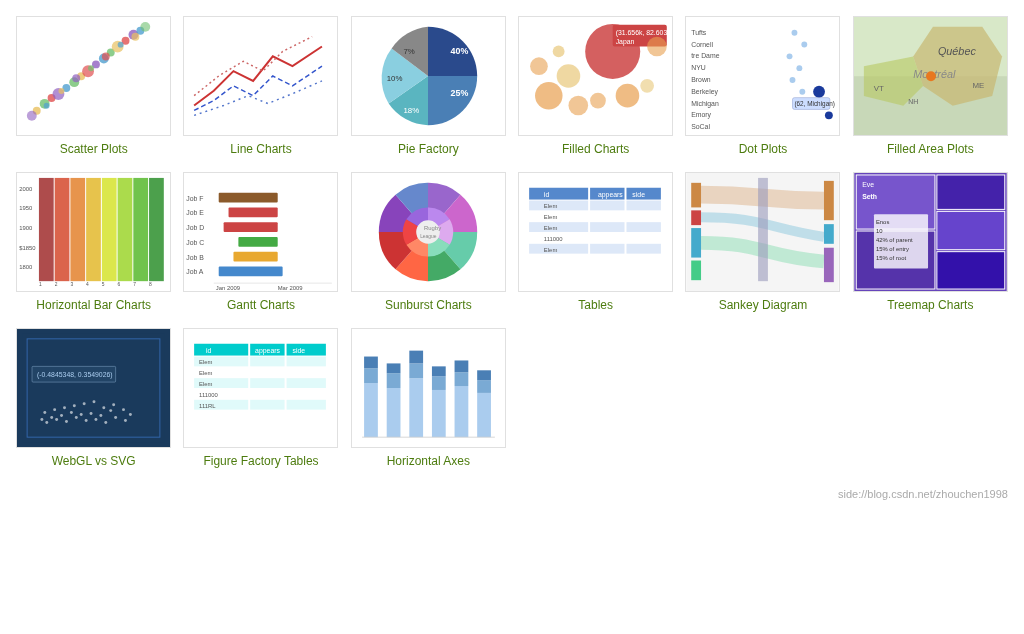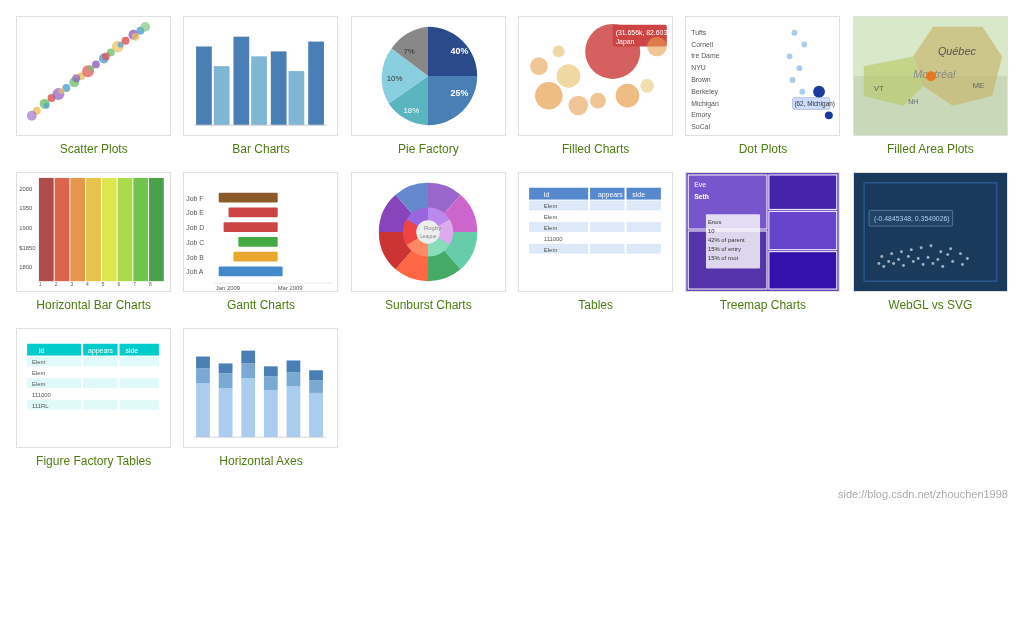--- a/index.html
+++ b/index.html
@@ -121,38 +121,37 @@
         <circle cx="90" cy="40" r="4" fill="#e05050" opacity="0.7"></circle>
         <circle cx="105" cy="28" r="3" fill="#50a0d0" opacity="0.7"></circle>
         <circle cx="120" cy="20" r="4" fill="#e8c060" opacity="0.7"></circle>
         <circle cx="15" cy="100" r="5" fill="#9060c0" opacity="0.6"></circle>
         <circle cx="130" cy="10" r="5" fill="#70c070" opacity="0.6"></circle>
       </svg>
     </div>
     <div class="chart-label">Scatter Plots</div>
   </div>
 
-
-  <div class="chart-item">
-    <div class="chart-thumb">
-      <svg class="bar-svg" viewBox="0 0 155 120" xmlns="http://www.w3.org/2000/svg">
-        <rect width="155" height="120" fill="white"></rect>
-
-        <rect x="12" y="30" width="16" height="80" fill="#4a7fb5"></rect>
-        <rect x="30" y="50" width="16" height="60" fill="#7eb6d4"></rect>
-        <rect x="50" y="20" width="16" height="90" fill="#4a7fb5"></rect>
-        <rect x="68" y="40" width="16" height="70" fill="#7eb6d4"></rect>
-        <rect x="88" y="35" width="16" height="75" fill="#4a7fb5"></rect>
-        <rect x="106" y="55" width="16" height="55" fill="#7eb6d4"></rect>
-        <rect x="126" y="25" width="16" height="85" fill="#4a7fb5"></rect>
-        <line x1="10" y1="110" x2="145" y2="110" stroke="#ccc" stroke-width="1"></line>
-      </svg>
-    </div>
-    <div class="chart-label">Bar Charts</div>
-  </div>
+  <div class="chart-item">
+    <div class="chart-thumb">
+      <svg class="line-svg" viewBox="0 0 155 120" xmlns="http://www.w3.org/2000/svg">
+        <rect width="155" height="120" fill="white"></rect>
+
+        <polyline points="10,90 30,75 50,55 70,65 90,40 110,50 140,30" fill="none" stroke="#cc3333" stroke-width="2"></polyline>
+
+        <polyline points="10,95 30,85 50,70 70,80 90,60 110,70 140,50" fill="none" stroke="#3355cc" stroke-width="1.5" stroke-dasharray="5,3"></polyline>
+
+        <polyline points="10,80 35,60 60,45 80,55 100,35 130,20" fill="none" stroke="#cc6666" stroke-width="1.5" stroke-dasharray="2,3"></polyline>
+
+        <polyline points="10,100 40,90 65,80 85,88 110,78 140,65" fill="none" stroke="#5577cc" stroke-width="1.5" stroke-dasharray="2,4"></polyline>
+      </svg>
+    </div>
+    <div class="chart-label">Line Charts</div>
+  </div>
+
 
   <div class="chart-item">
     <div class="chart-thumb">
       <svg class="pie-svg" viewBox="0 0 155 120" xmlns="http://www.w3.org/2000/svg">
         <rect width="155" height="120" fill="white"></rect>
 
         <path d="M77,60 L77,10 A50,50 0 0,1 127,60 Z" fill="#2a4a8c"></path>
 
         <path d="M77,60 L127,60 A50,50 0 0,1 77,110 Z" fill="#4a7fb5"></path>
 
@@ -375,20 +374,43 @@
         <text x="25" y="36" font-size="6" fill="#555">Elem</text>
         <text x="25" y="47" font-size="6" fill="#555">Elem</text>
         <text x="25" y="58" font-size="6" fill="#555">Elem</text>
         <text x="25" y="69" font-size="6" fill="#555">111000</text>
         <text x="25" y="80" font-size="6" fill="#555">Elem</text>
       </svg>
     </div>
     <div class="chart-label">Tables</div>
   </div>
 
+  <div class="chart-item">
+    <div class="chart-thumb">
+      <svg class="sankey-svg" viewBox="0 0 155 120" xmlns="http://www.w3.org/2000/svg">
+        <rect width="155" height="120" fill="#f5f5f5"></rect>
+
+        <rect x="5" y="10" width="10" height="25" fill="#cc8844"></rect>
+        <rect x="5" y="38" width="10" height="15" fill="#cc4444"></rect>
+        <rect x="5" y="56" width="10" height="30" fill="#44aacc"></rect>
+        <rect x="5" y="89" width="10" height="20" fill="#44cc88"></rect>
+
+        <rect x="140" y="8" width="10" height="40" fill="#cc8844"></rect>
+        <rect x="140" y="52" width="10" height="20" fill="#44aacc"></rect>
+        <rect x="140" y="76" width="10" height="35" fill="#9966bb"></rect>
+
+        <path d="M15,22 C78,22 78,28 140,28" fill="none" stroke="#cc8844" stroke-width="18" opacity="0.3"></path>
+        <path d="M15,45 C78,45 78,55 140,65" fill="none" stroke="#44aacc" stroke-width="10" opacity="0.3"></path>
+        <path d="M15,71 C78,71 78,85 140,90" fill="none" stroke="#44cc88" stroke-width="14" opacity="0.3"></path>
+
+        <rect x="73" y="5" width="10" height="105" fill="#9999bb" opacity="0.6"></rect>
+      </svg>
+    </div>
+    <div class="chart-label">Sankey Diagram</div>
+  </div>
 
   <div class="chart-item">
     <div class="chart-thumb">
       <svg class="treemap-svg" viewBox="0 0 155 120" xmlns="http://www.w3.org/2000/svg">
         <rect width="155" height="120" fill="#6644bb"></rect>
 
         <rect x="2" y="2" width="80" height="55" fill="#7755cc" stroke="white" stroke-width="1"></rect>
         <rect x="2" y="59" width="80" height="59" fill="#5533aa" stroke="white" stroke-width="1"></rect>
         <rect x="84" y="2" width="69" height="35" fill="#4422aa" stroke="white" stroke-width="1"></rect>
         <rect x="84" y="39" width="69" height="39" fill="#6644cc" stroke="white" stroke-width="1"></rect>

